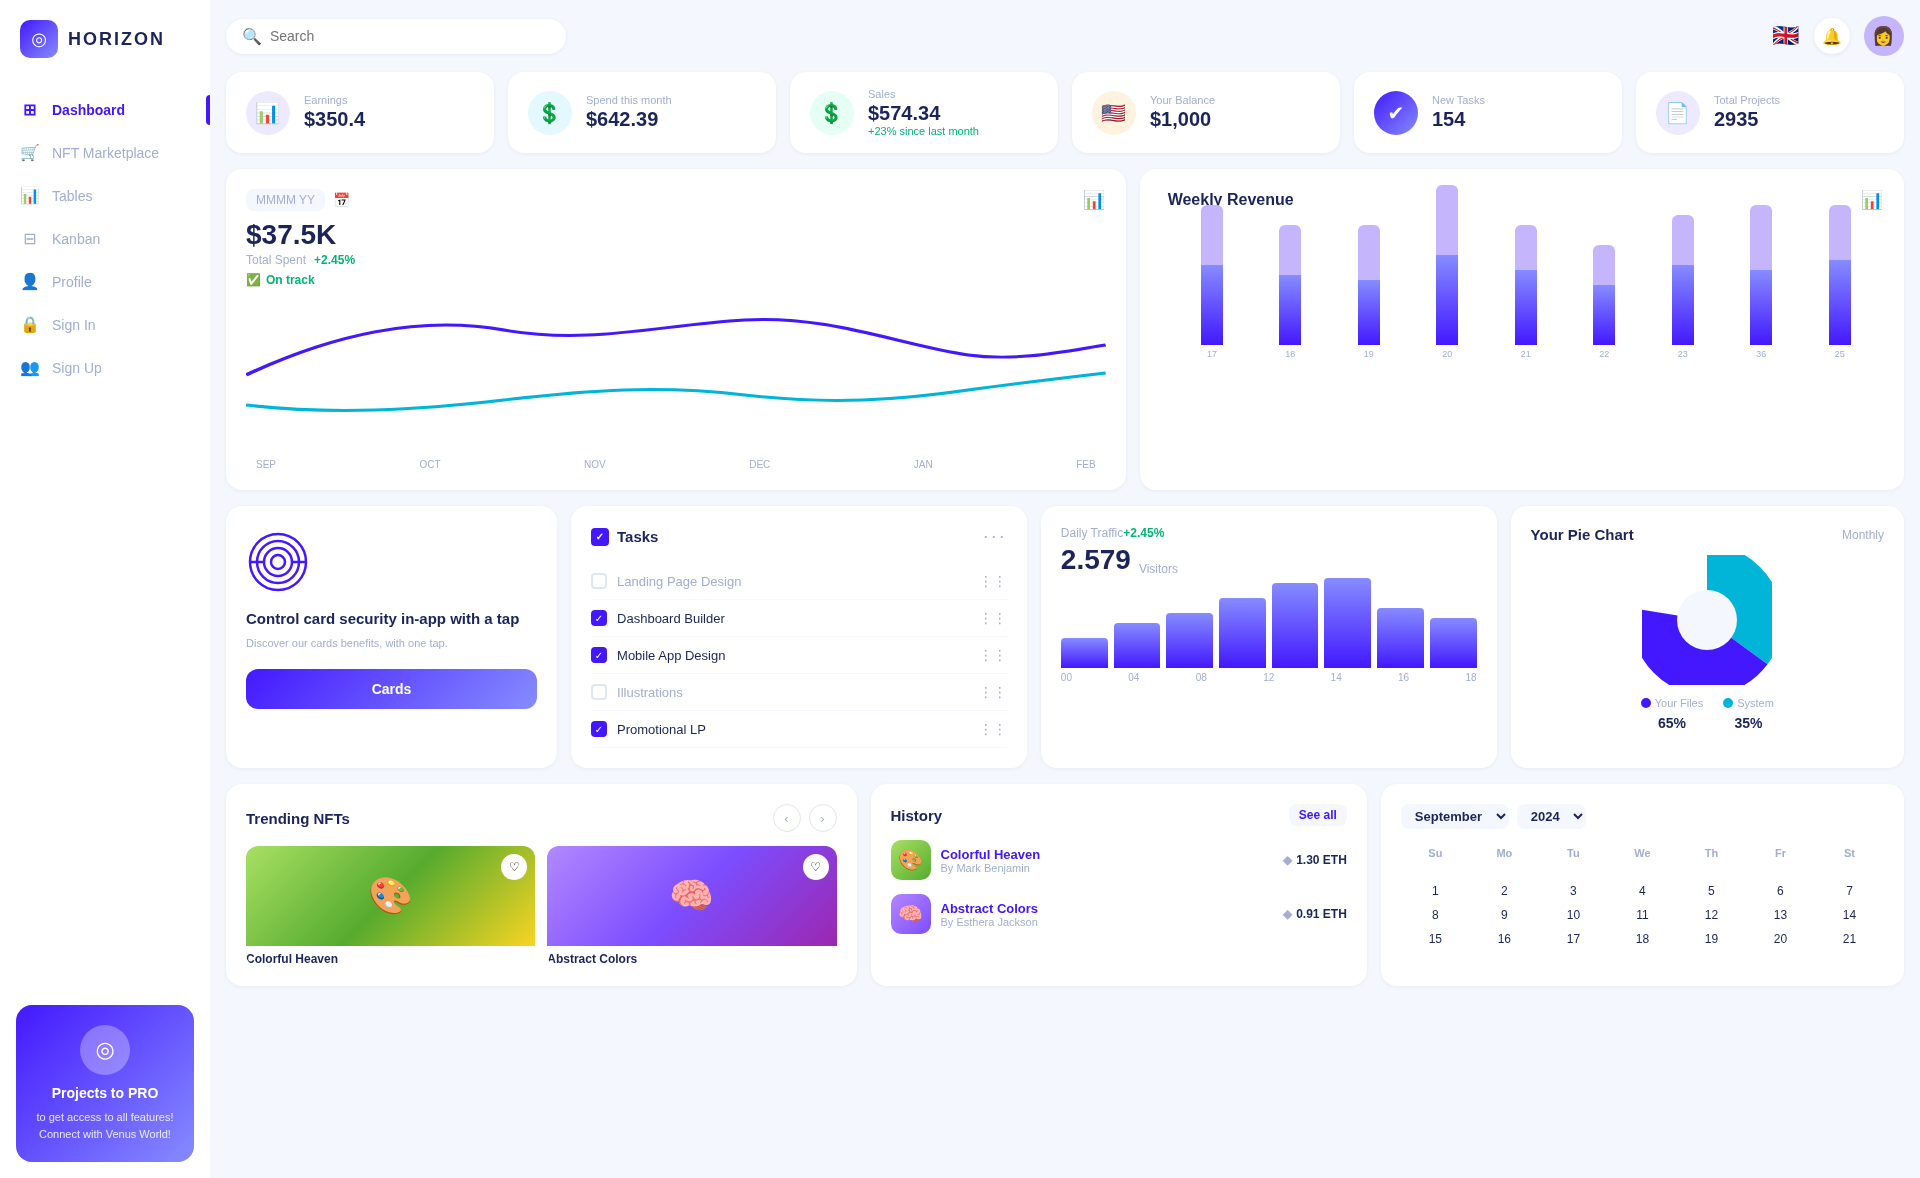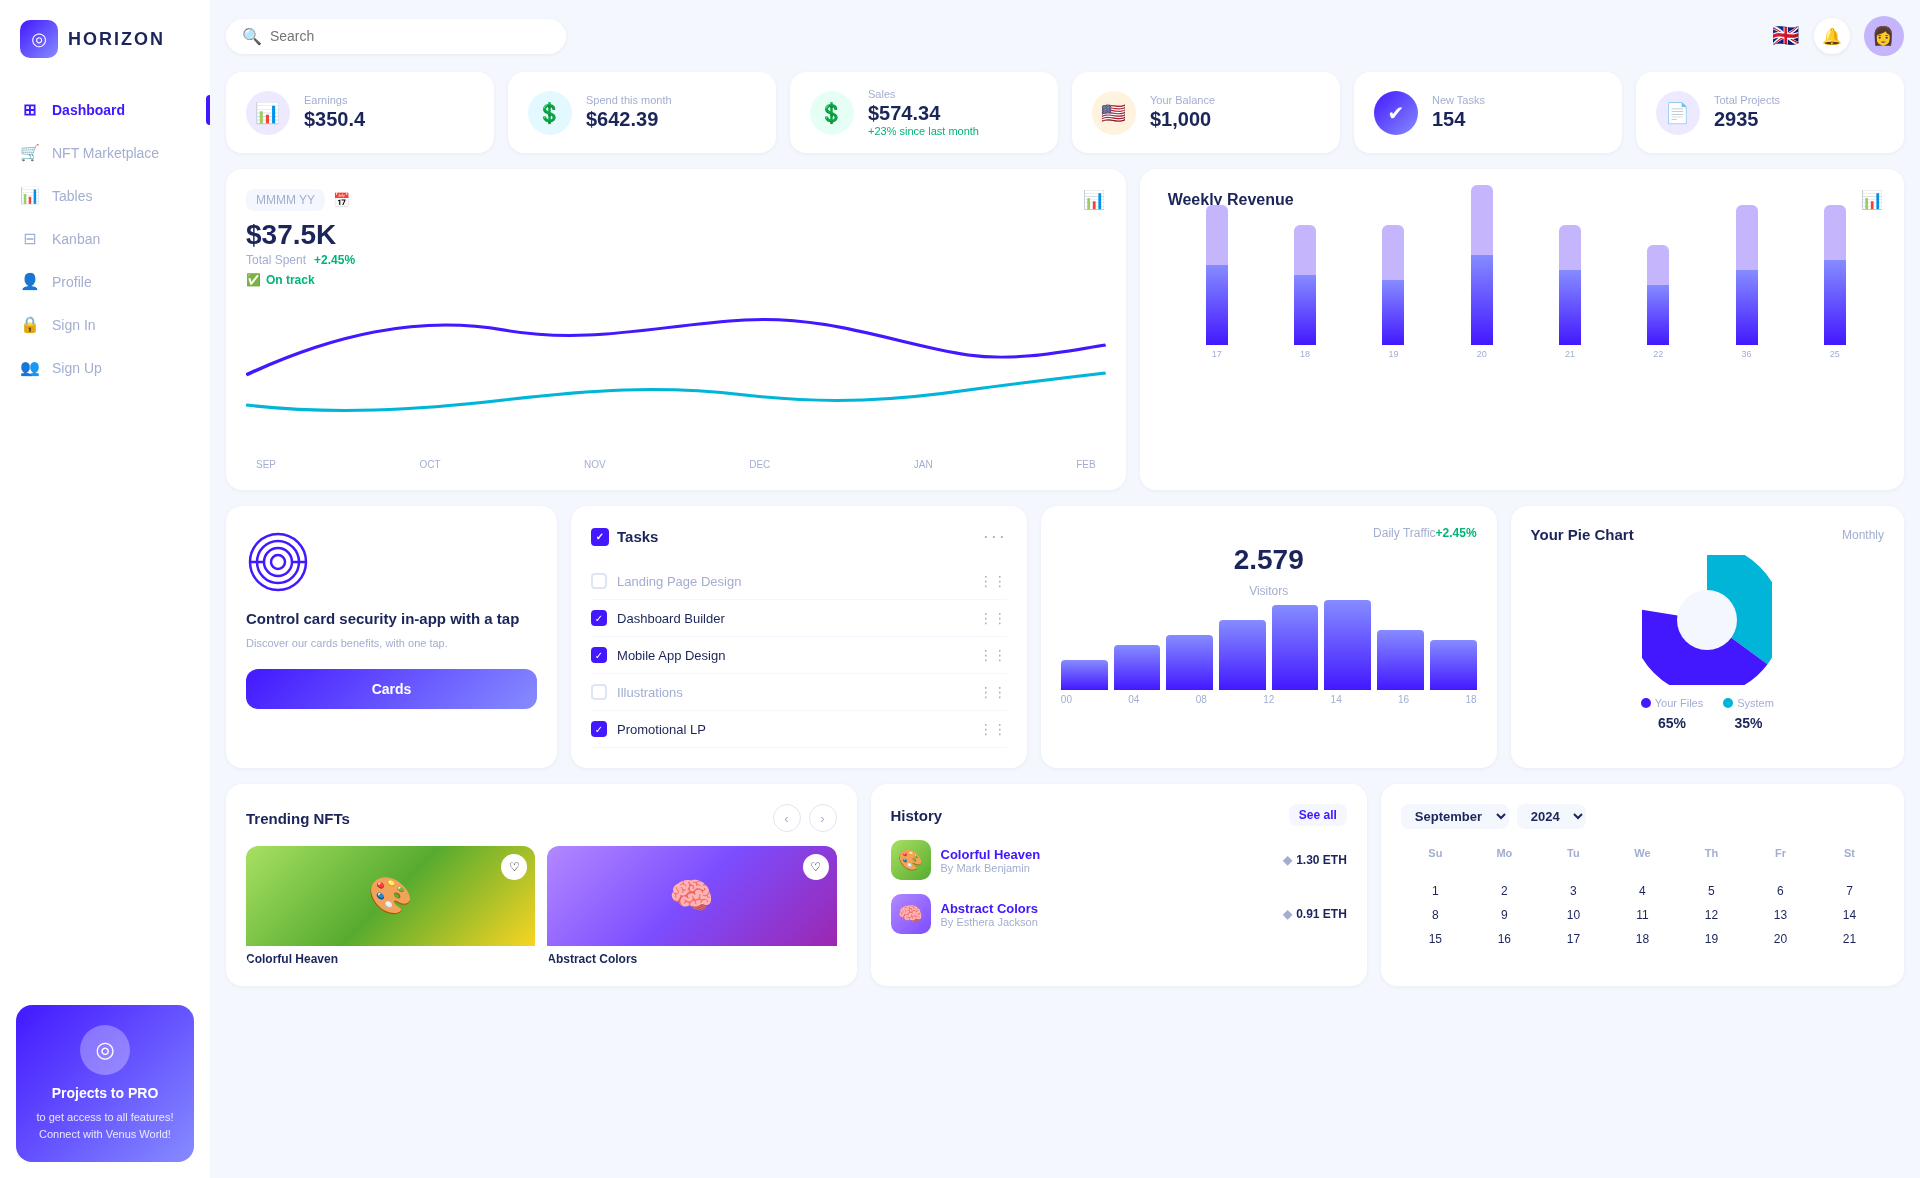--- a/index.html
+++ b/index.html
@@ -166,21 +166,21 @@
     .task-left { display: flex; align-items: center; gap: 10px; }
     .task-cb { width: 16px; height: 16px; border-radius: 4px; border: 2px solid #e0e5f2; display: flex; align-items: center; justify-content: center; font-size: 10px; }
     .task-cb.checked { background: #4318FF; border-color: #4318FF; color: #fff; }
     .task-cb.unchecked { background: #fff; }
     .task-name { font-size: 13px; color: #1b2559; }
     .task-name.dim { color: #a3aed0; }
     .task-drag { color: #a3aed0; font-size: 14px; }
 
     
     .traffic-card { background: #fff; border-radius: 16px; padding: 20px; flex: 1; box-shadow: 0 1px 4px rgba(0,0,0,0.05); }
-    .traffic-header { display: flex; align-items: center; justify-content: flex-end; margin-bottom: 4px; }
+    .traffic-header { display: flex; align-items: center; justify-content: flex-start; margin-bottom: 4px; }
     .traffic-label { font-size: 12px; color: #a3aed0; }
     .traffic-value { font-size: 28px; font-weight: 800; color: #1b2559; }
     .traffic-visitors { font-size: 12px; color: #a3aed0; }
     .traffic-positive { color: #01B574; font-size: 12px; font-weight: 600; }
     .pie-card { background: #fff; border-radius: 16px; padding: 20px; flex: 0.85; box-shadow: 0 1px 4px rgba(0,0,0,0.05); }
     .pie-header { display: flex; align-items: center; justify-content: space-between; margin-bottom: 12px; }
     .pie-title { font-size: 15px; font-weight: 700; color: #1b2559; }
     .pie-monthly { font-size: 12px; color: #a3aed0; cursor: pointer; }
     .pie-legend { display: flex; gap: 20px; margin-top: 12px; justify-content: center; }
     .legend-item { display: flex; align-items: center; gap: 6px; flex-direction: column; }
@@ -422,20 +422,27 @@
           </div>
           <div class="bar-group">
             <div class="bar-stack">
               <div class="bar-top" style="height: 40px; background: rgb(196, 181, 253);"></div>
               <div class="bar-bottom" style="height: 60px; background: linear-gradient(to top, rgb(67, 24, 255), rgb(134, 140, 255));"></div>
             </div>
             <div class="bar-label">22</div>
           </div>
           <div class="bar-group">
             <div class="bar-stack">
+              <div class="bar-top" style="height: 50px; background: rgb(196, 181, 253);"></div>
+              <div class="bar-bottom" style="height: 80px; background: linear-gradient(to top, rgb(67, 24, 255), rgb(134, 140, 255));"></div>
+            </div>
+            <div class="bar-label">23</div>
+          </div>
+          <div class="bar-group">
+            <div class="bar-stack">
               <div class="bar-top" style="height: 65px; background: rgb(196, 181, 253);"></div>
               <div class="bar-bottom" style="height: 75px; background: linear-gradient(to top, rgb(67, 24, 255), rgb(134, 140, 255));"></div>
             </div>
             <div class="bar-label">36</div>
           </div>
           <div class="bar-group">
             <div class="bar-stack">
               <div class="bar-top" style="height: 55px; background: rgb(196, 181, 253);"></div>
               <div class="bar-bottom" style="height: 85px; background: linear-gradient(to top, rgb(67, 24, 255), rgb(134, 140, 255));"></div>
             </div>
@@ -506,21 +513,21 @@
         </div>
         <span class="task-drag">⋮⋮</span>
       </div>
     </div>
 
     <div class="traffic-card">
       <div class="traffic-header">
         <span class="traffic-label">Daily Traffic</span>
         <span class="traffic-positive">+2.45%</span>
       </div>
-      <div style="display:flex;align-items:center;gap:8px;flex-direction:column;">
+      <div style="display:flex;align-items:flex-end;gap:8px;">
         <span class="traffic-value">2.579</span>
         <span class="traffic-visitors">Visitors</span>
       </div>
       <div class="traffic-bars" id="traffic-bars">
           <div class="traffic-bar" style="height: 30px;"></div>
           <div class="traffic-bar" style="height: 45px;"></div>
           <div class="traffic-bar" style="height: 55px;"></div>
           <div class="traffic-bar" style="height: 70px;"></div>
           <div class="traffic-bar" style="height: 85px;"></div>
           <div class="traffic-bar" style="height: 90px;"></div>

